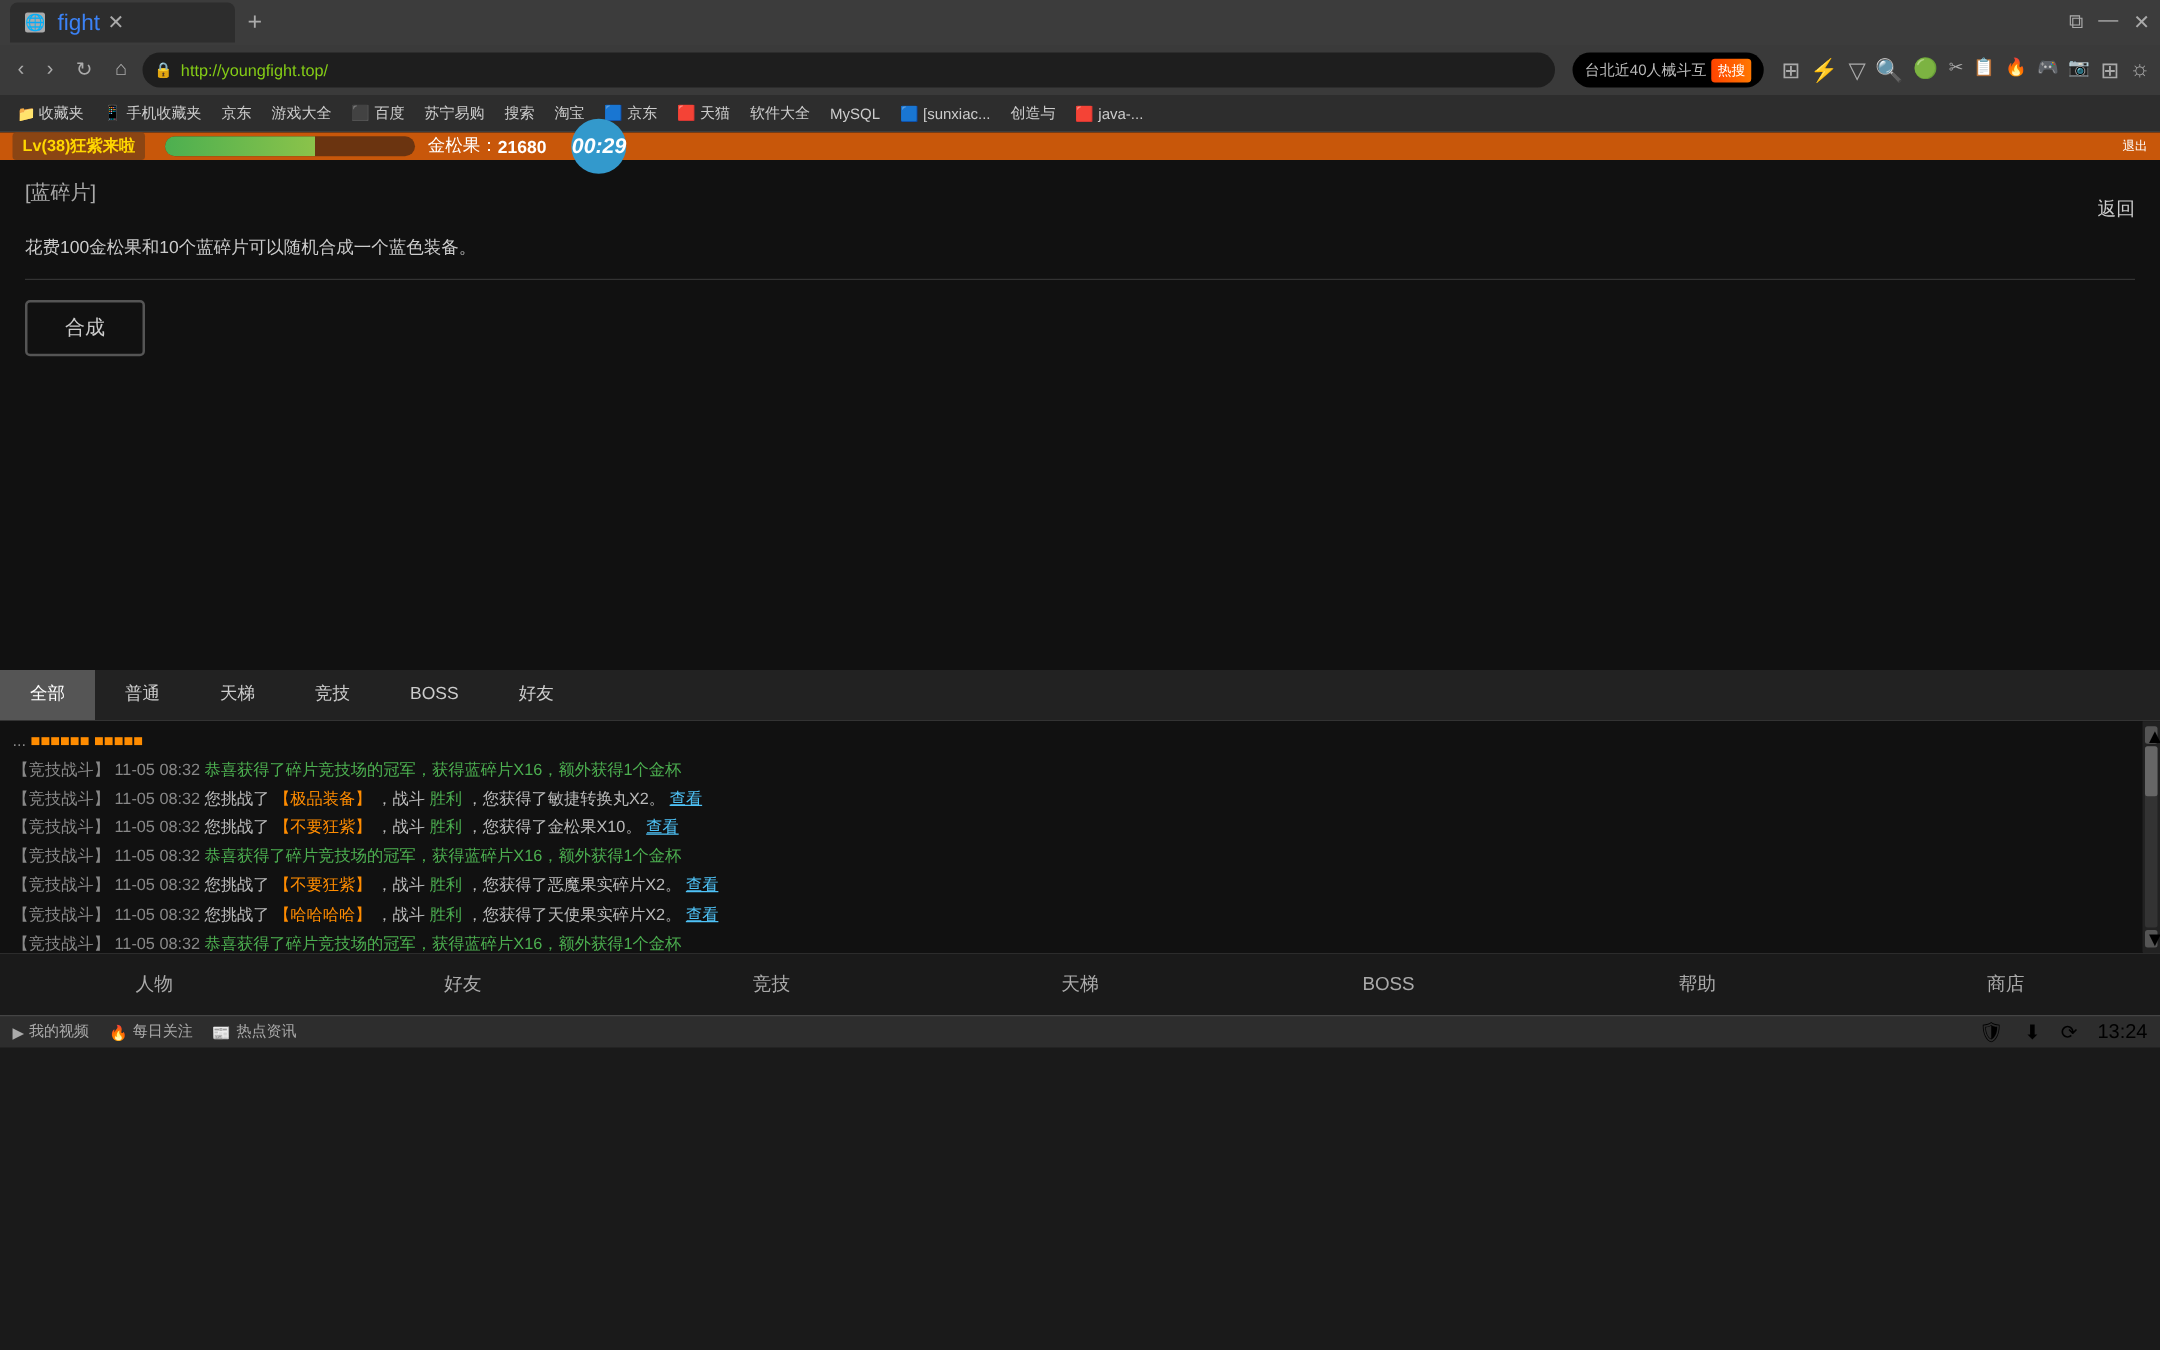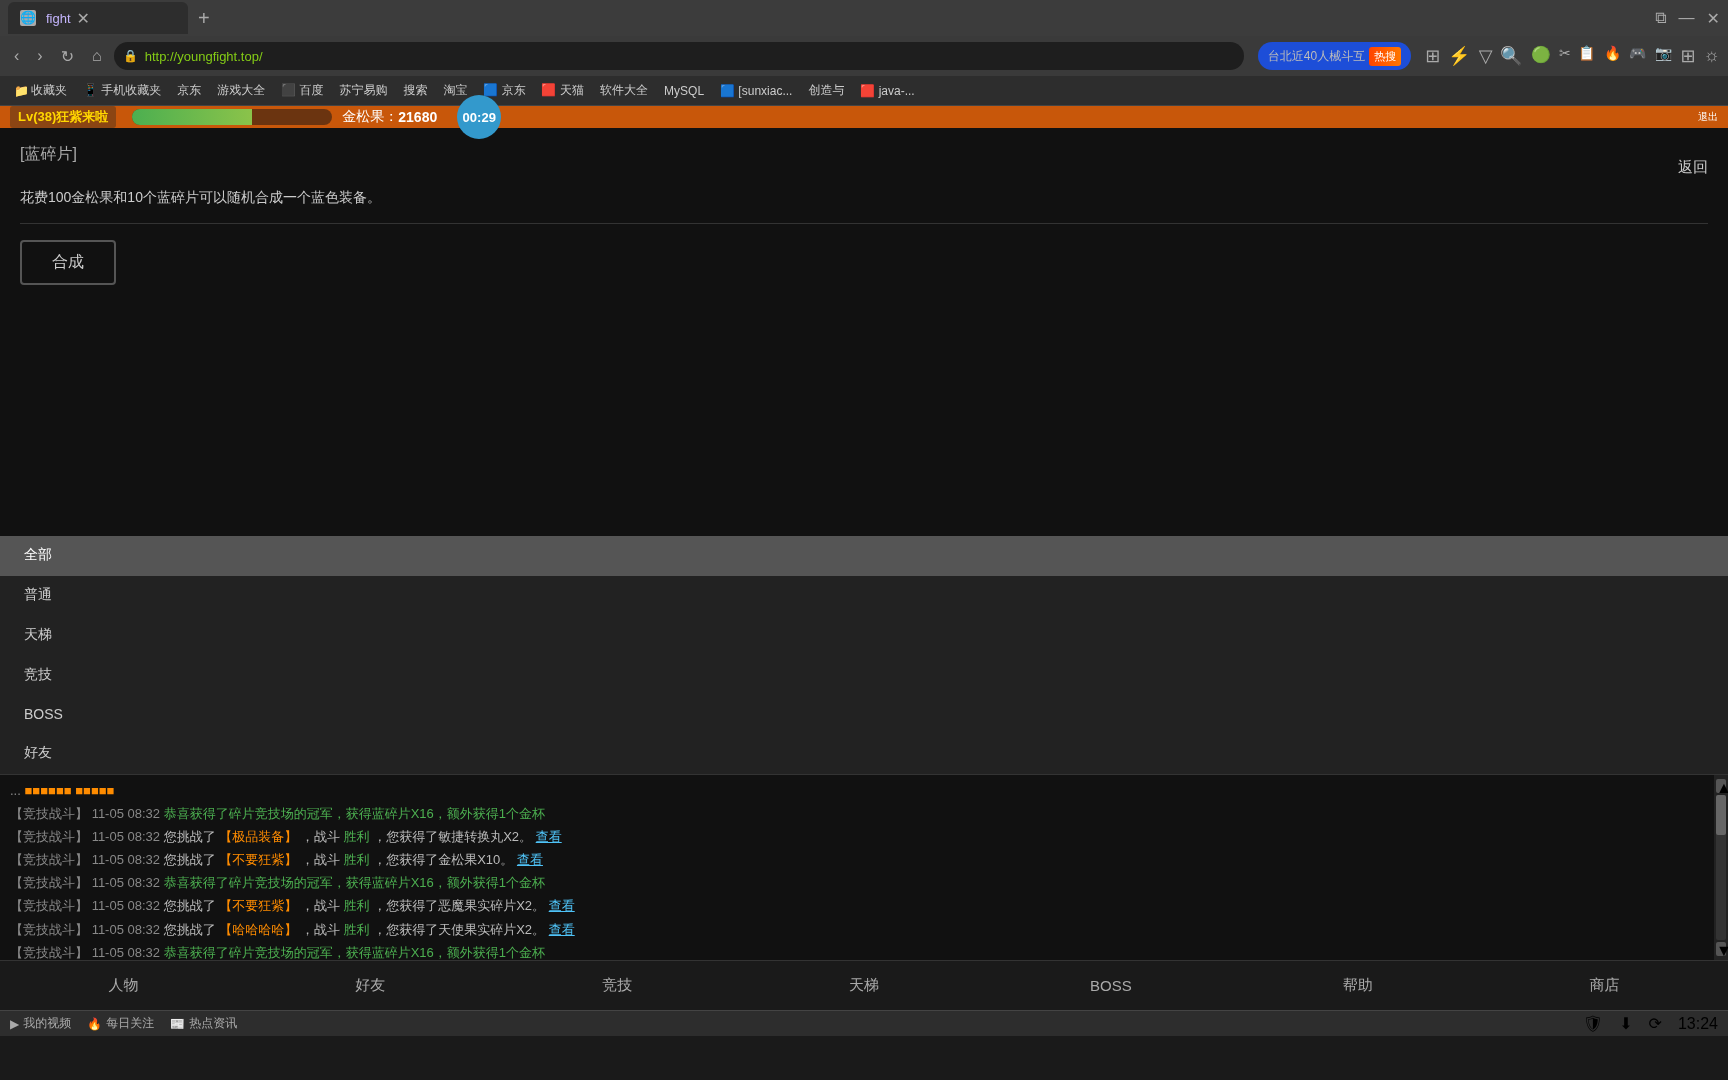--- a/index.html
+++ b/index.html
@@ -86,21 +86,21 @@
       align-items: center;
       padding: 0 10px;
       color: #ddd;
       font-size: 13px;
       gap: 6px;
     }
     .address-bar .lock-icon { color: #888; font-size: 12px; }
     .search-area {
       display: flex;
       align-items: center;
-      background: #1d4ed8;
+      background: #000000;
       border-radius: 20px;
       height: 28px;
       padding: 0 10px;
       color: #ddd;
       font-size: 12px;
       margin-left: 8px;
       gap: 4px;
       max-width: 300px;
     }
     .hot-tag {
@@ -175,29 +175,30 @@
       max-width: 200px;
     }
     .xp-bar-fill {
       background: linear-gradient(to right, #4caf50, #8bc34a);
       height: 100%;
       width: 60%;
     }
     .timer-circle {
       background: #3399cc;
       color: #fff;
-      font-size: 13px;
+      font-size: 17px;
       font-weight: bold;
       width: 44px;
       height: 44px;
       border-radius: 50%;
       display: flex;
       align-items: center;
       justify-content: center;
       margin-right: 36px;
+      font-style: italic;
     }
     .exit-btn {
       margin-left: auto;
       color: #fff;
       font-size: 10px;
       cursor: pointer;
     }
 
     
     .content-panel {
@@ -233,21 +234,20 @@
 
     
     .battle-log-section {
       background: #111;
       margin-top: 8px;
     }
     .tab-bar-game {
       display: flex;
       background: #222;
       border-bottom: 1px solid #333;
-      flex-direction: column;
     }
     .game-tab {
       color: #ccc;
       font-size: 14px;
       padding: 10px 24px;
       cursor: pointer;
       border-bottom: 2px solid transparent;
     }
     .game-tab.active {
       background: #555;
@@ -312,21 +312,21 @@
     }
   </style>
 </head>
 <body>
 
 <div class="browser-chrome">
 
   <div class="tab-bar">
     <div class="tab">
       <span class="tab-favicon">🌐</span>
-      <span style="font-size:13px;color:#c4b5fd;">fight</span>
+      <span style="font-size:18px;color:#3b82f6;">fight</span>
       <span class="close-btn">✕</span>
     </div>
     <span class="new-tab-btn">+</span>
     <div class="window-controls">
       <span>⧉</span>
       <span>—</span>
       <span>✕</span>
     </div>
   </div>
 

